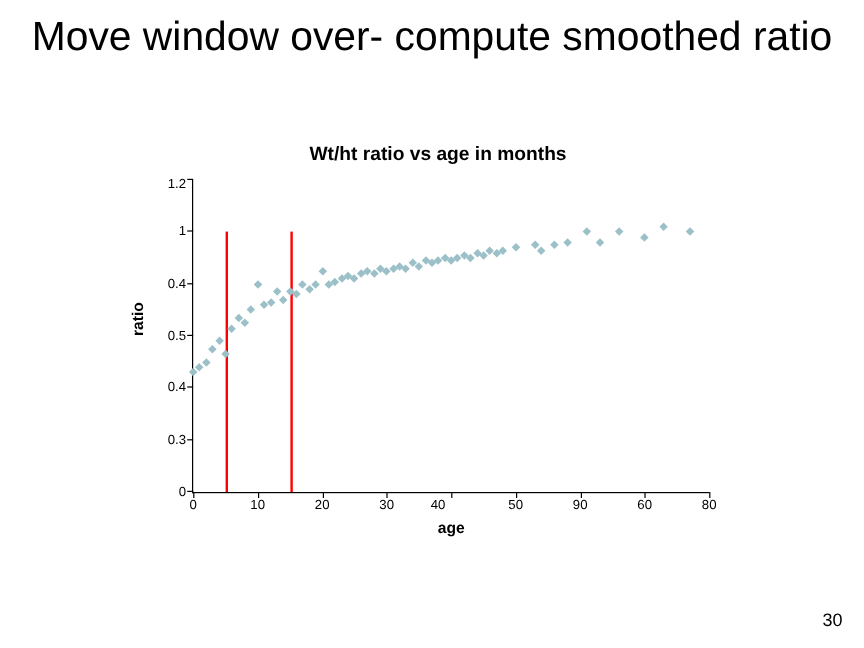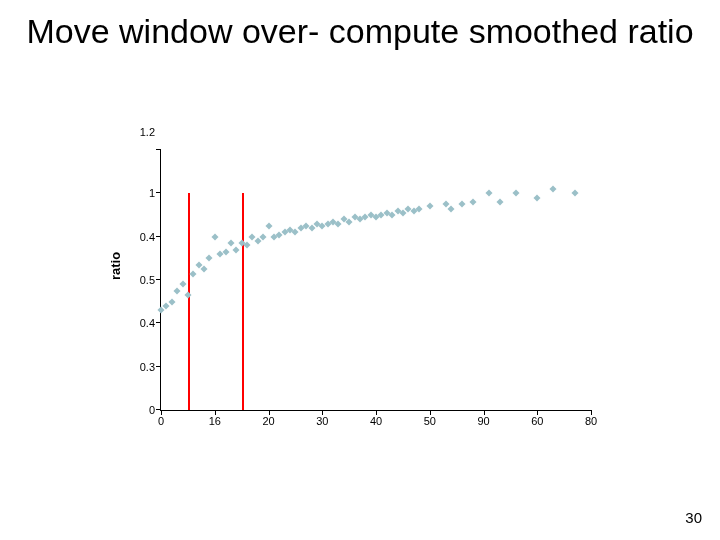--- a/index.html
+++ b/index.html
@@ -97,32 +97,34 @@
     bottom: 14px;
     font-size: 15px;
   }
 </style>
 </head>
 <body>
 
 <div class="slide-title">Move window over- compute smoothed ratio</div>
 
 <div class="chart-area">
+  <div class="chart-title">Wt/ht ratio vs age in months</div>
   <div class="plot" id="plot">
+    <div class="xlabel">age</div>
     <div class="ylabel">ratio</div>
   <div class="tick-mark-x" style="left: 0px;"></div>
       <div class="tick-x" style="left: 0px;">0</div>
       <div class="tick-mark-x" style="left: 53.75px;"></div>
-      <div class="tick-x" style="left: 53.75px;">16</div>
+      <div class="tick-x" style="left: 53.75px;">10</div>
       <div class="tick-mark-x" style="left: 107.5px;"></div>
       <div class="tick-x" style="left: 107.5px;">20</div>
       <div class="tick-mark-x" style="left: 161.25px;"></div>
       <div class="tick-x" style="left: 161.25px;">30</div>
       <div class="tick-mark-x" style="left: 215px;"></div>
-      <div class="tick-x" style="left: 215px;">40</div>
+      <div class="tick-x" style="left: 204px;">40</div>
       <div class="tick-mark-x" style="left: 268.75px;"></div>
       <div class="tick-x" style="left: 268.75px;">50</div>
       <div class="tick-mark-x" style="left: 322.5px;"></div>
       <div class="tick-x" style="left: 322.5px;">90</div>
       <div class="tick-mark-x" style="left: 376.25px;"></div>
       <div class="tick-x" style="left: 376.25px;">60</div>
       <div class="tick-mark-x" style="left: 430px;"></div>
       <div class="tick-x" style="left: 430px;">80</div>
       <div class="tick-mark-y" style="bottom: 0px;"></div>
       <div class="tick-y" style="bottom: 0px;">0</div>
@@ -130,21 +132,21 @@
       <div class="tick-y" style="bottom: 43.3333px;">0.3</div>
       <div class="tick-mark-y" style="bottom: 86.6667px;"></div>
       <div class="tick-y" style="bottom: 86.6667px; margin-top: 40px;">0.4</div>
       <div class="tick-mark-y" style="bottom: 130px;"></div>
       <div class="tick-y" style="bottom: 130px;">0.5</div>
       <div class="tick-mark-y" style="bottom: 173.333px;"></div>
       <div class="tick-y" style="bottom: 173.333px;">0.4</div>
       <div class="tick-mark-y" style="bottom: 216.667px;"></div>
       <div class="tick-y" style="bottom: 216.667px;">1</div>
       <div class="tick-mark-y" style="bottom: 260px;"></div>
-      <div class="tick-y" style="bottom: 278px; text-align: center;">1.2</div>
+      <div class="tick-y" style="bottom: 256px; text-align: center;">1.2</div>
       <div class="window-line" style="left: 26.875px; height: 216.667px;"></div>
       <div class="window-line" style="left: 80.625px; height: 216.667px;"></div>
       <div class="point" style="left: 0px; bottom: 99.6667px;"></div>
       <div class="point" style="left: 5.375px; bottom: 104px;"></div>
       <div class="point" style="left: 10.75px; bottom: 108.333px;"></div>
       <div class="point" style="left: 16.125px; bottom: 119.167px;"></div>
       <div class="point" style="left: 21.5px; bottom: 125.667px;"></div>
       <div class="point" style="left: 26.875px; bottom: 114.833px;"></div>
       <div class="point" style="left: 32.25px; bottom: 136.5px;"></div>
       <div class="point" style="left: 37.625px; bottom: 145.167px;"></div>

